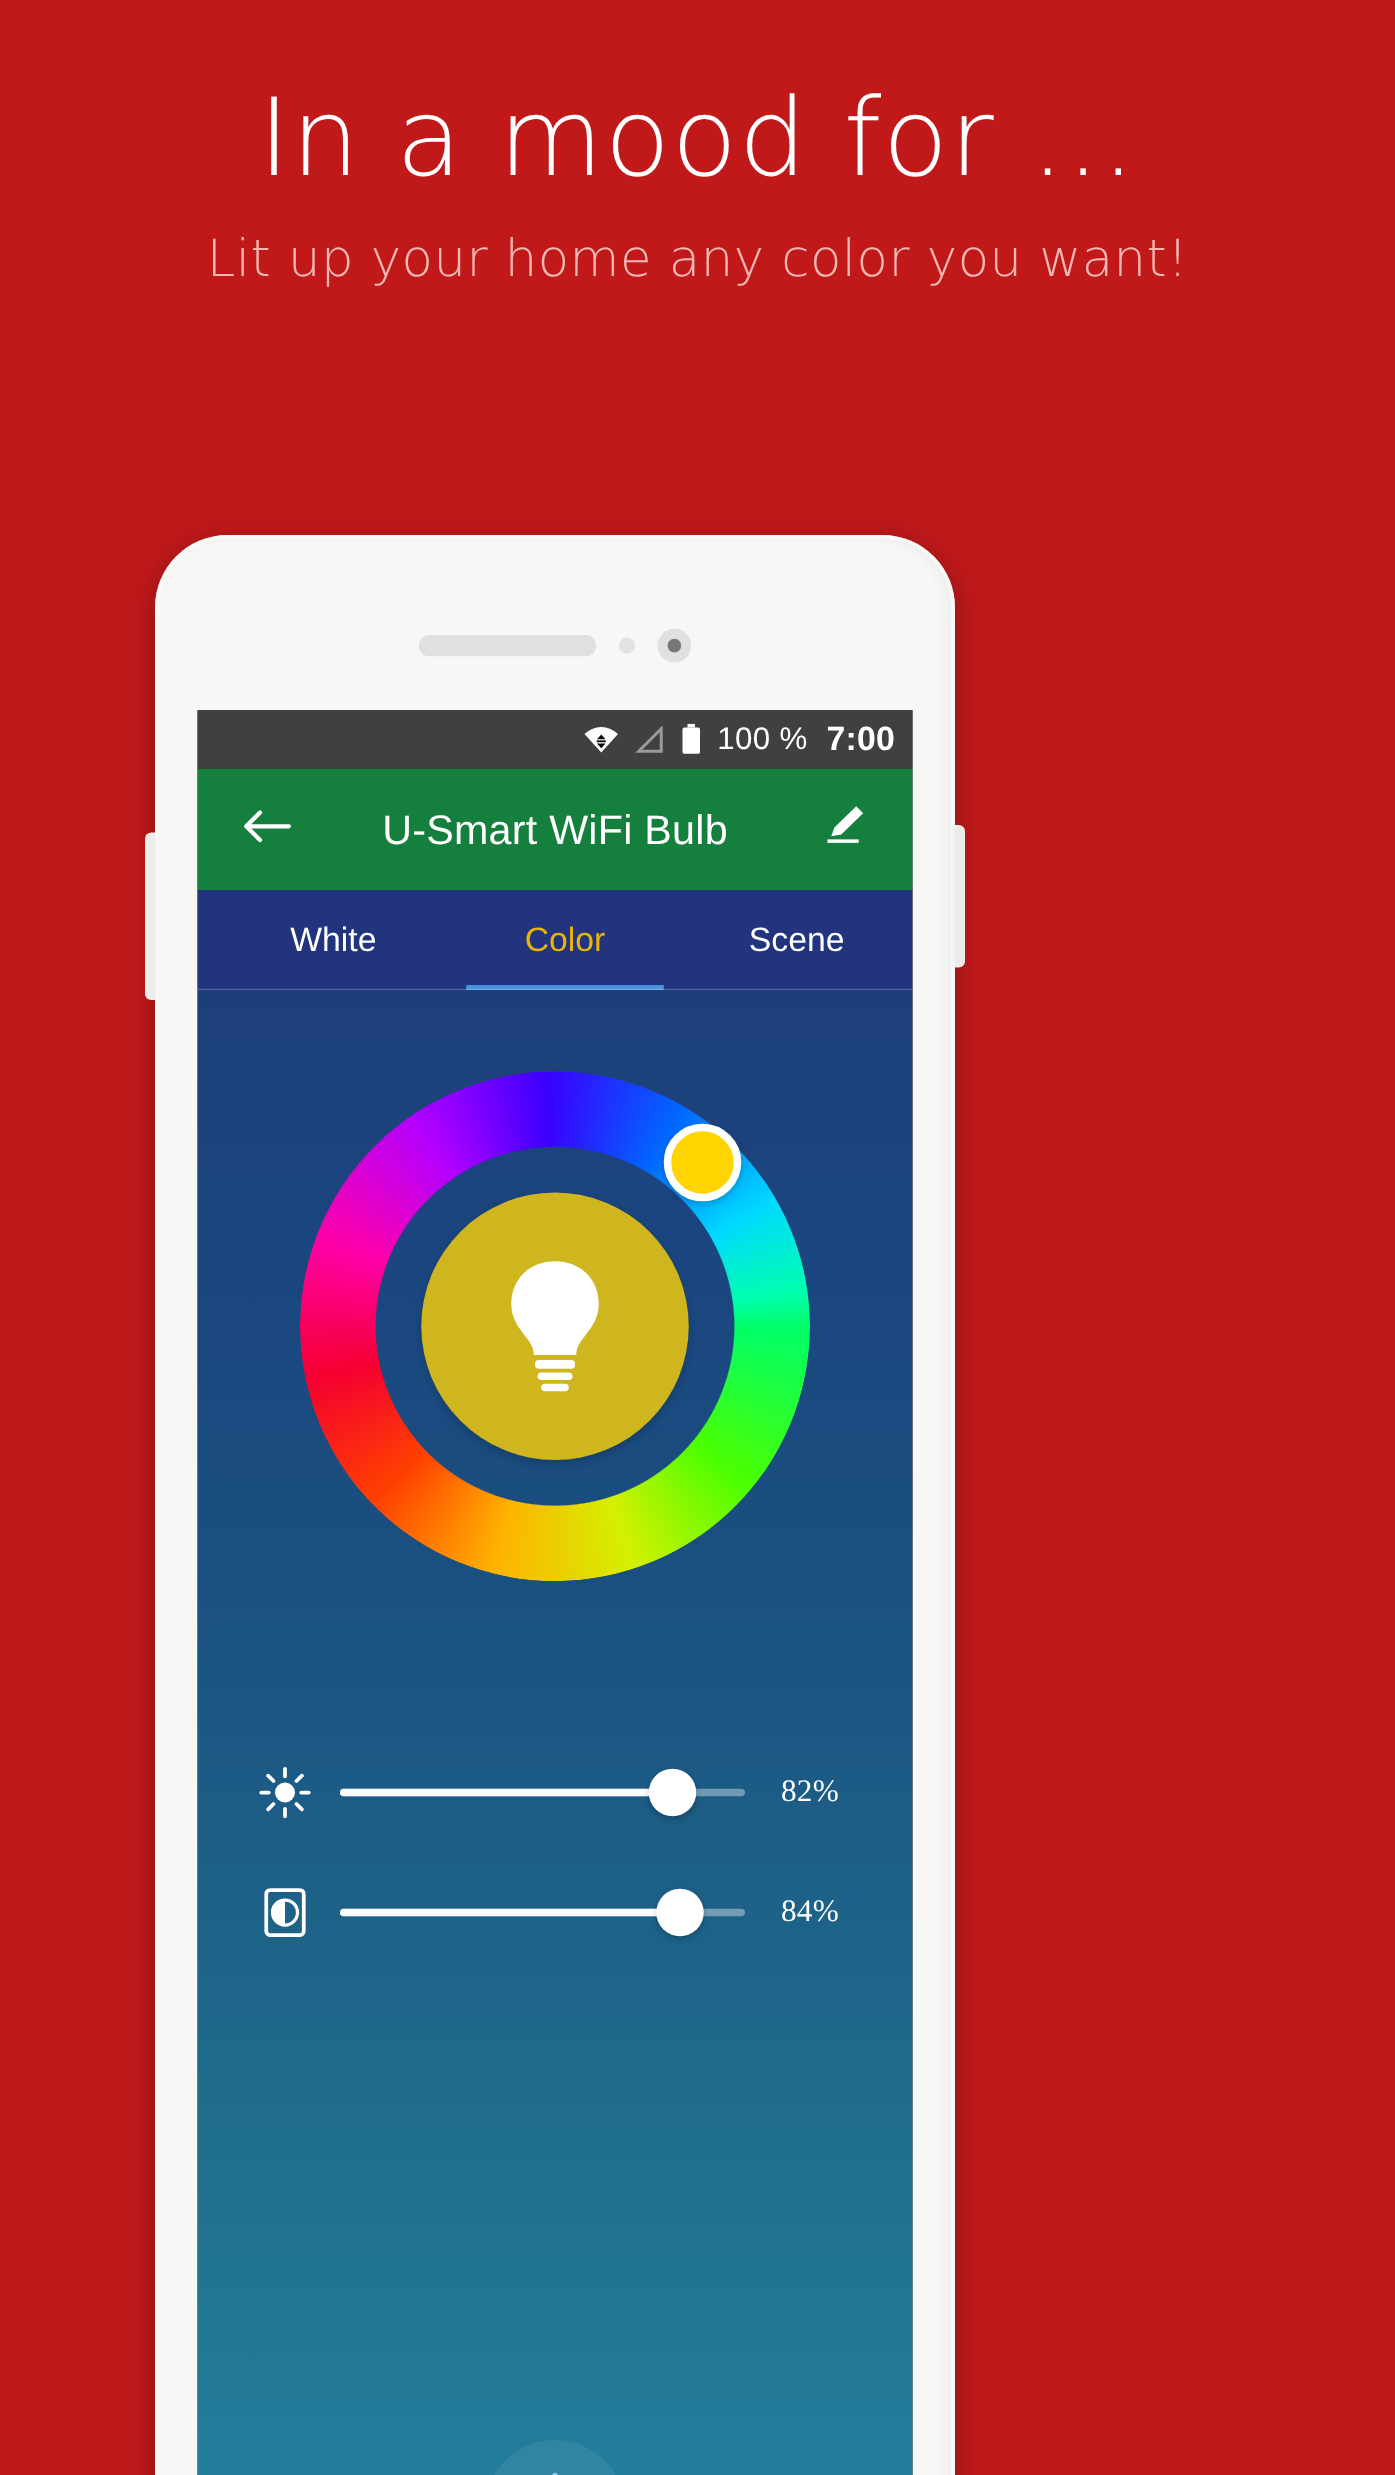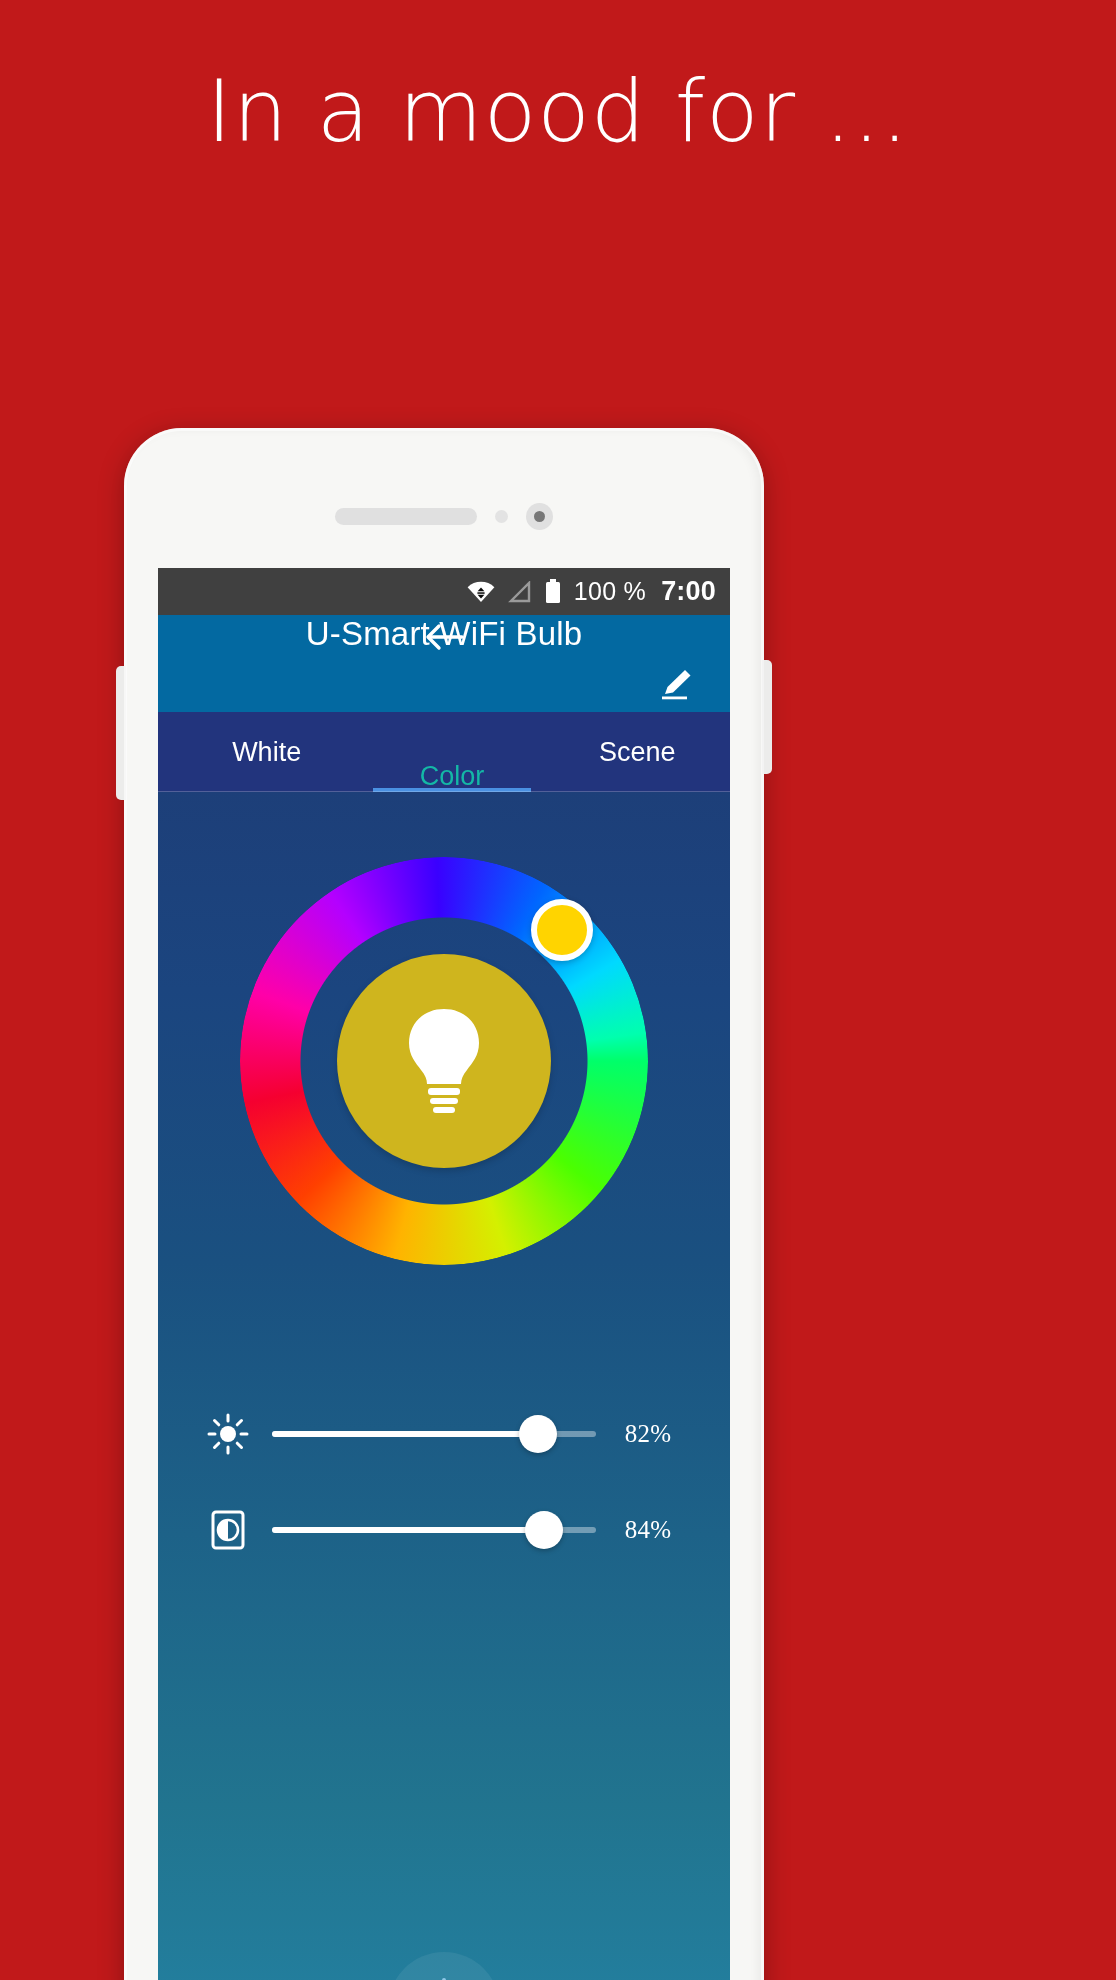--- a/index.html
+++ b/index.html
@@ -358,20 +358,21 @@
     padding-top: 26px;
     cursor: pointer;
   }
 </style>
 </head>
 <body style="background: rgb(193, 25, 26);">
 
 <div class="promo-header">
   <div class="promo-title">In a mood for ...</div>
   <div class="promo-sub">
+    <span class="line2">Lit up your home any color you want!</span>
   </div>
 </div>
 
 <div class="phone">
 
   <div class="phone-btn-left"></div>
   <div class="phone-btn-right"></div>
 
   <div class="phone-top">
     <div class="speaker"></div>
@@ -400,21 +401,21 @@
       <span class="sb-icon">
         <svg width="16" height="25" viewBox="0 0 16 25">
           <rect x="5" y="0" width="6" height="3" fill="#ffffff"></rect>
           <rect x="1" y="3" width="14" height="21" rx="1.5" fill="#ffffff"></rect>
         </svg>
       </span>
       <span class="sb-text">100 %</span>
       <span class="sb-clock">7:00</span>
     </div>
 
-    <div class="appbar" style="background: #0369a1; flex-direction: column;">
+    <div class="appbar" style="background: #15803d;">
       <div class="icon-btn">
         <span>
           <svg width="40" height="32" viewBox="0 0 40 32">
             <path d="M38 16 H5" stroke="#fff" stroke-width="3.4" stroke-linecap="round" fill="none"></path>
             <path d="M15 5 L4 16 L15 27" stroke="#fff" stroke-width="3.4" stroke-linecap="round" stroke-linejoin="round" fill="none"></path>
           </svg>
         </span>
       </div>
 
       <div class="appbar-title">U-Smart WiFi Bulb</div>
@@ -426,21 +427,21 @@
             <rect x="7" y="30.5" width="25" height="2.8" fill="#ffffff"></rect>
           </svg>
         </span>
       </div>
     </div>
 
     <div class="tabs" style="background: rgb(34, 52, 125);">
       <div class="tab">
         <span>White</span>
       </div>
-      <div class="tab active" style="color: #14b8a6; align-items: flex-end;">
+      <div class="tab active" style="color: #eab308;">
         <span>Color</span>
       </div>
       <div class="tab">
         <span>Scene</span>
       </div>
     </div>
 
     <div class="app-content">
 
       <div class="wheel-wrap">

